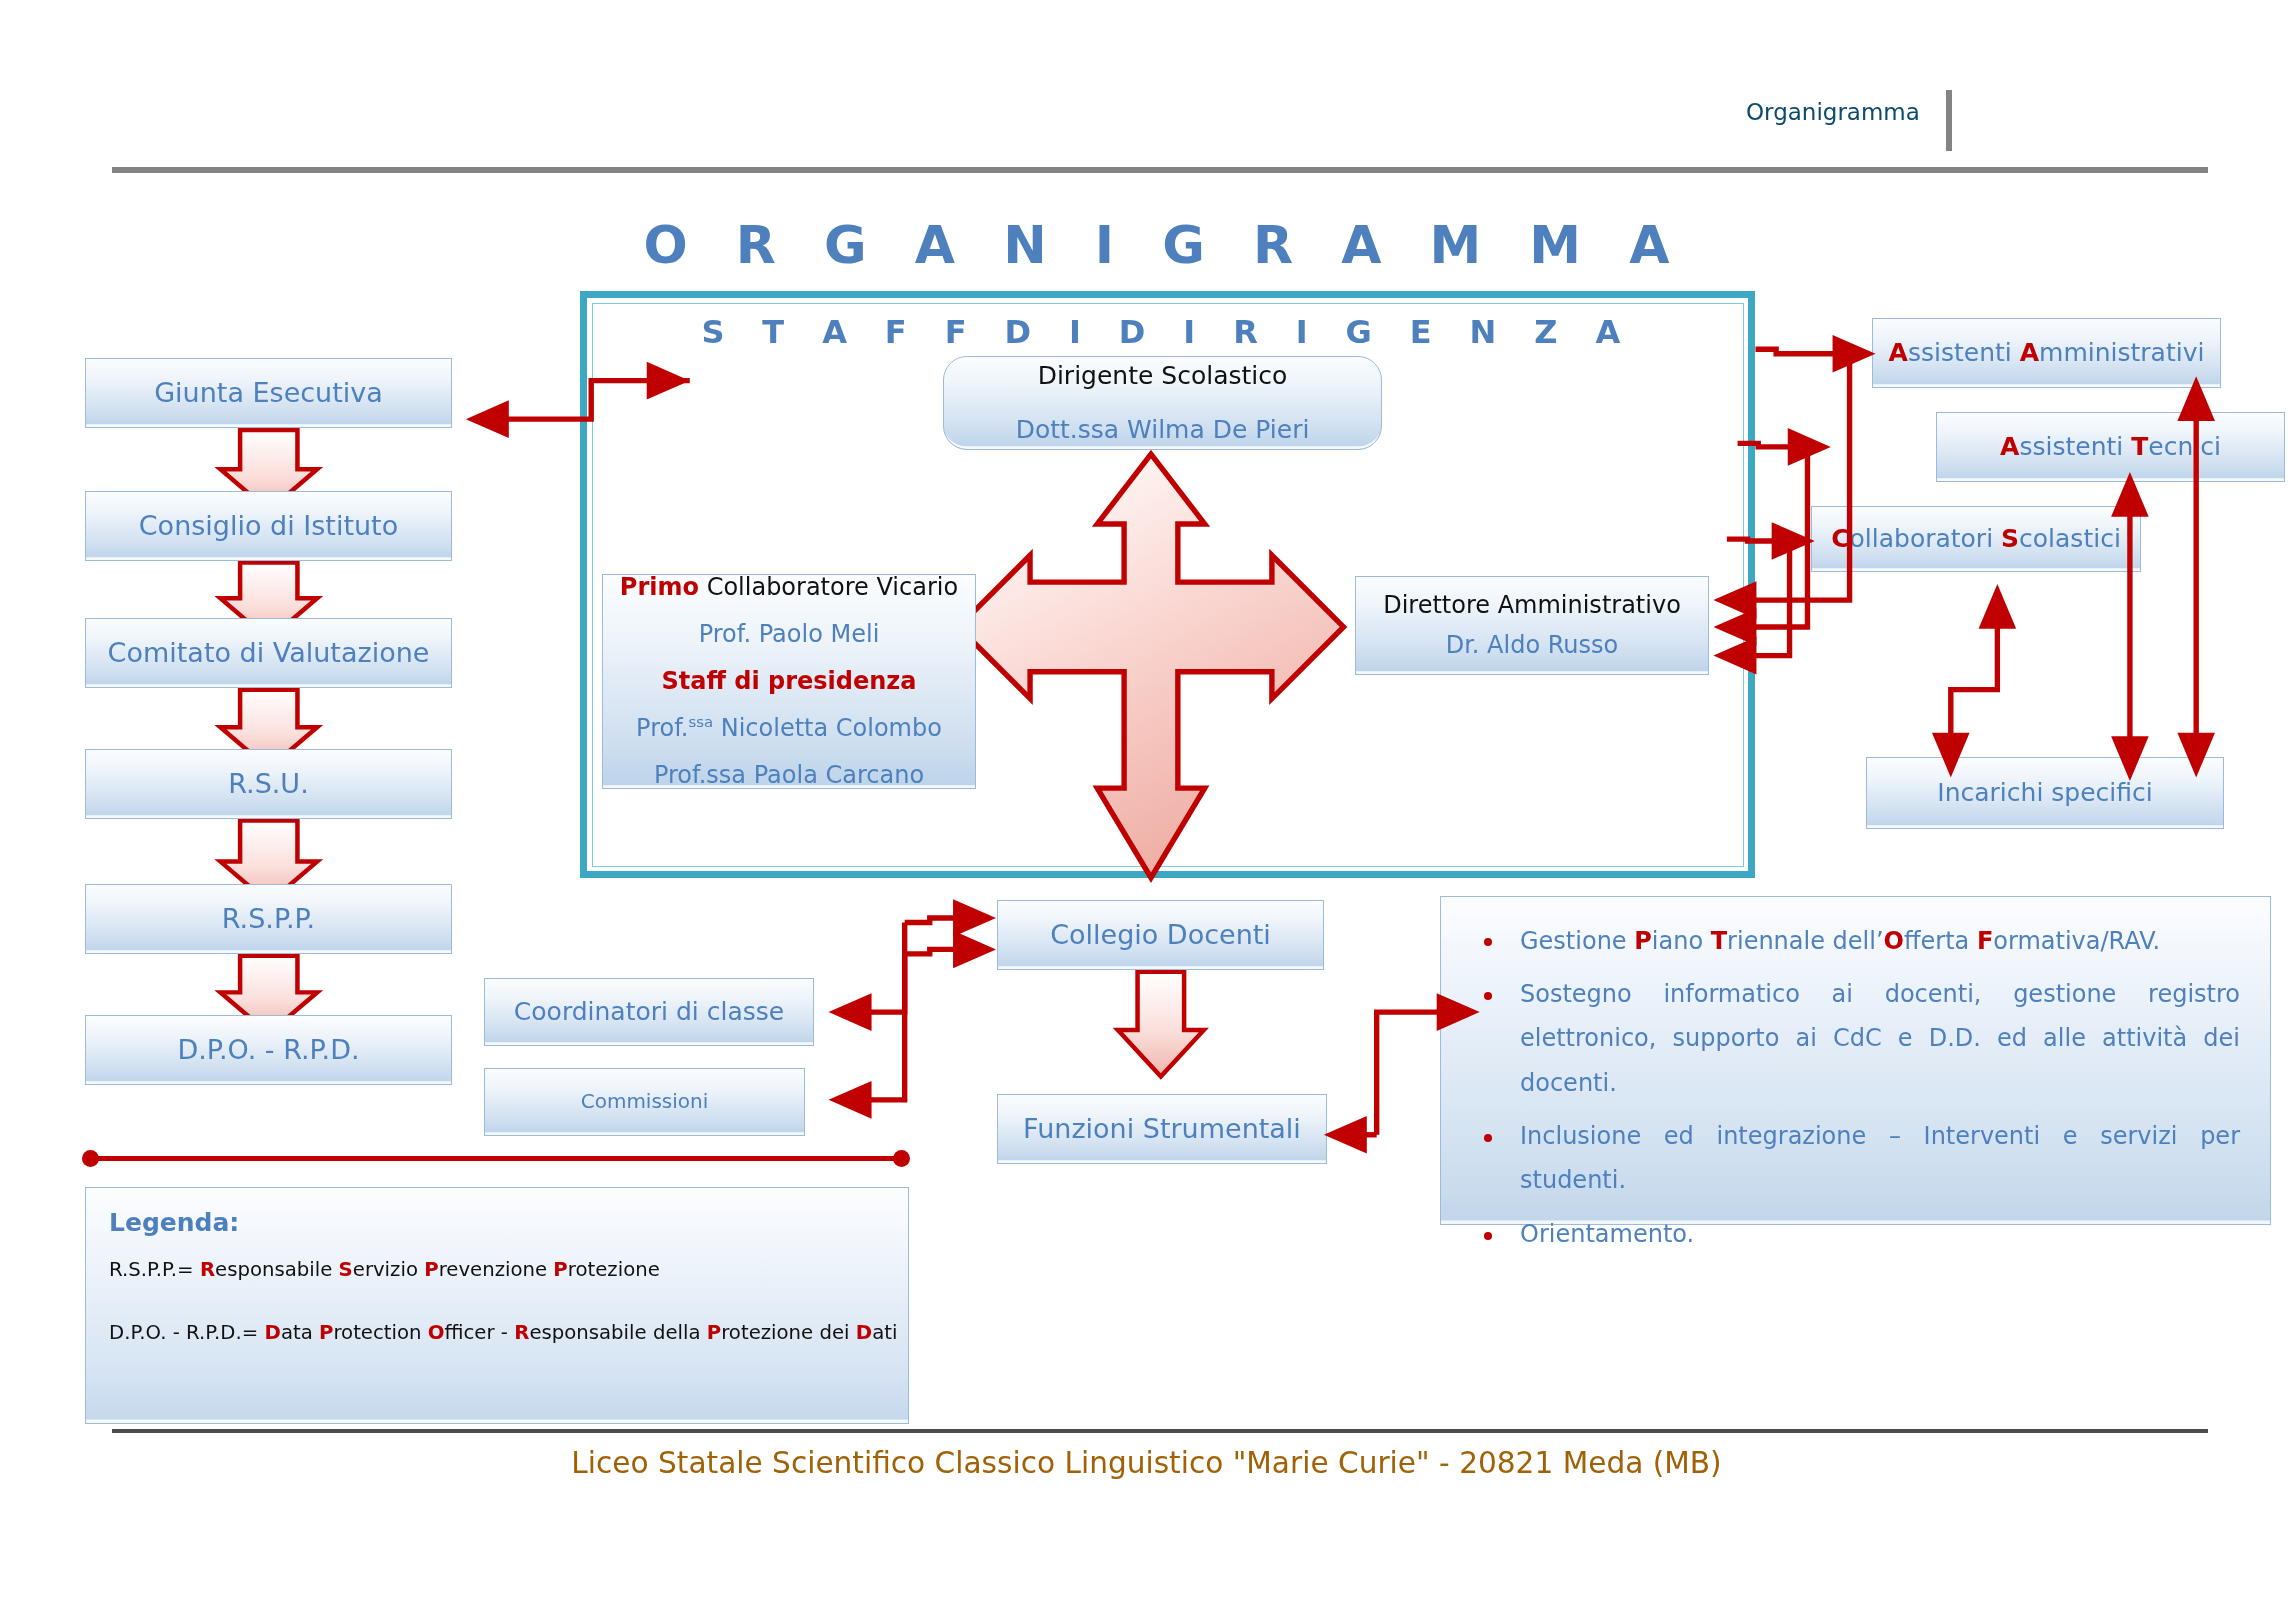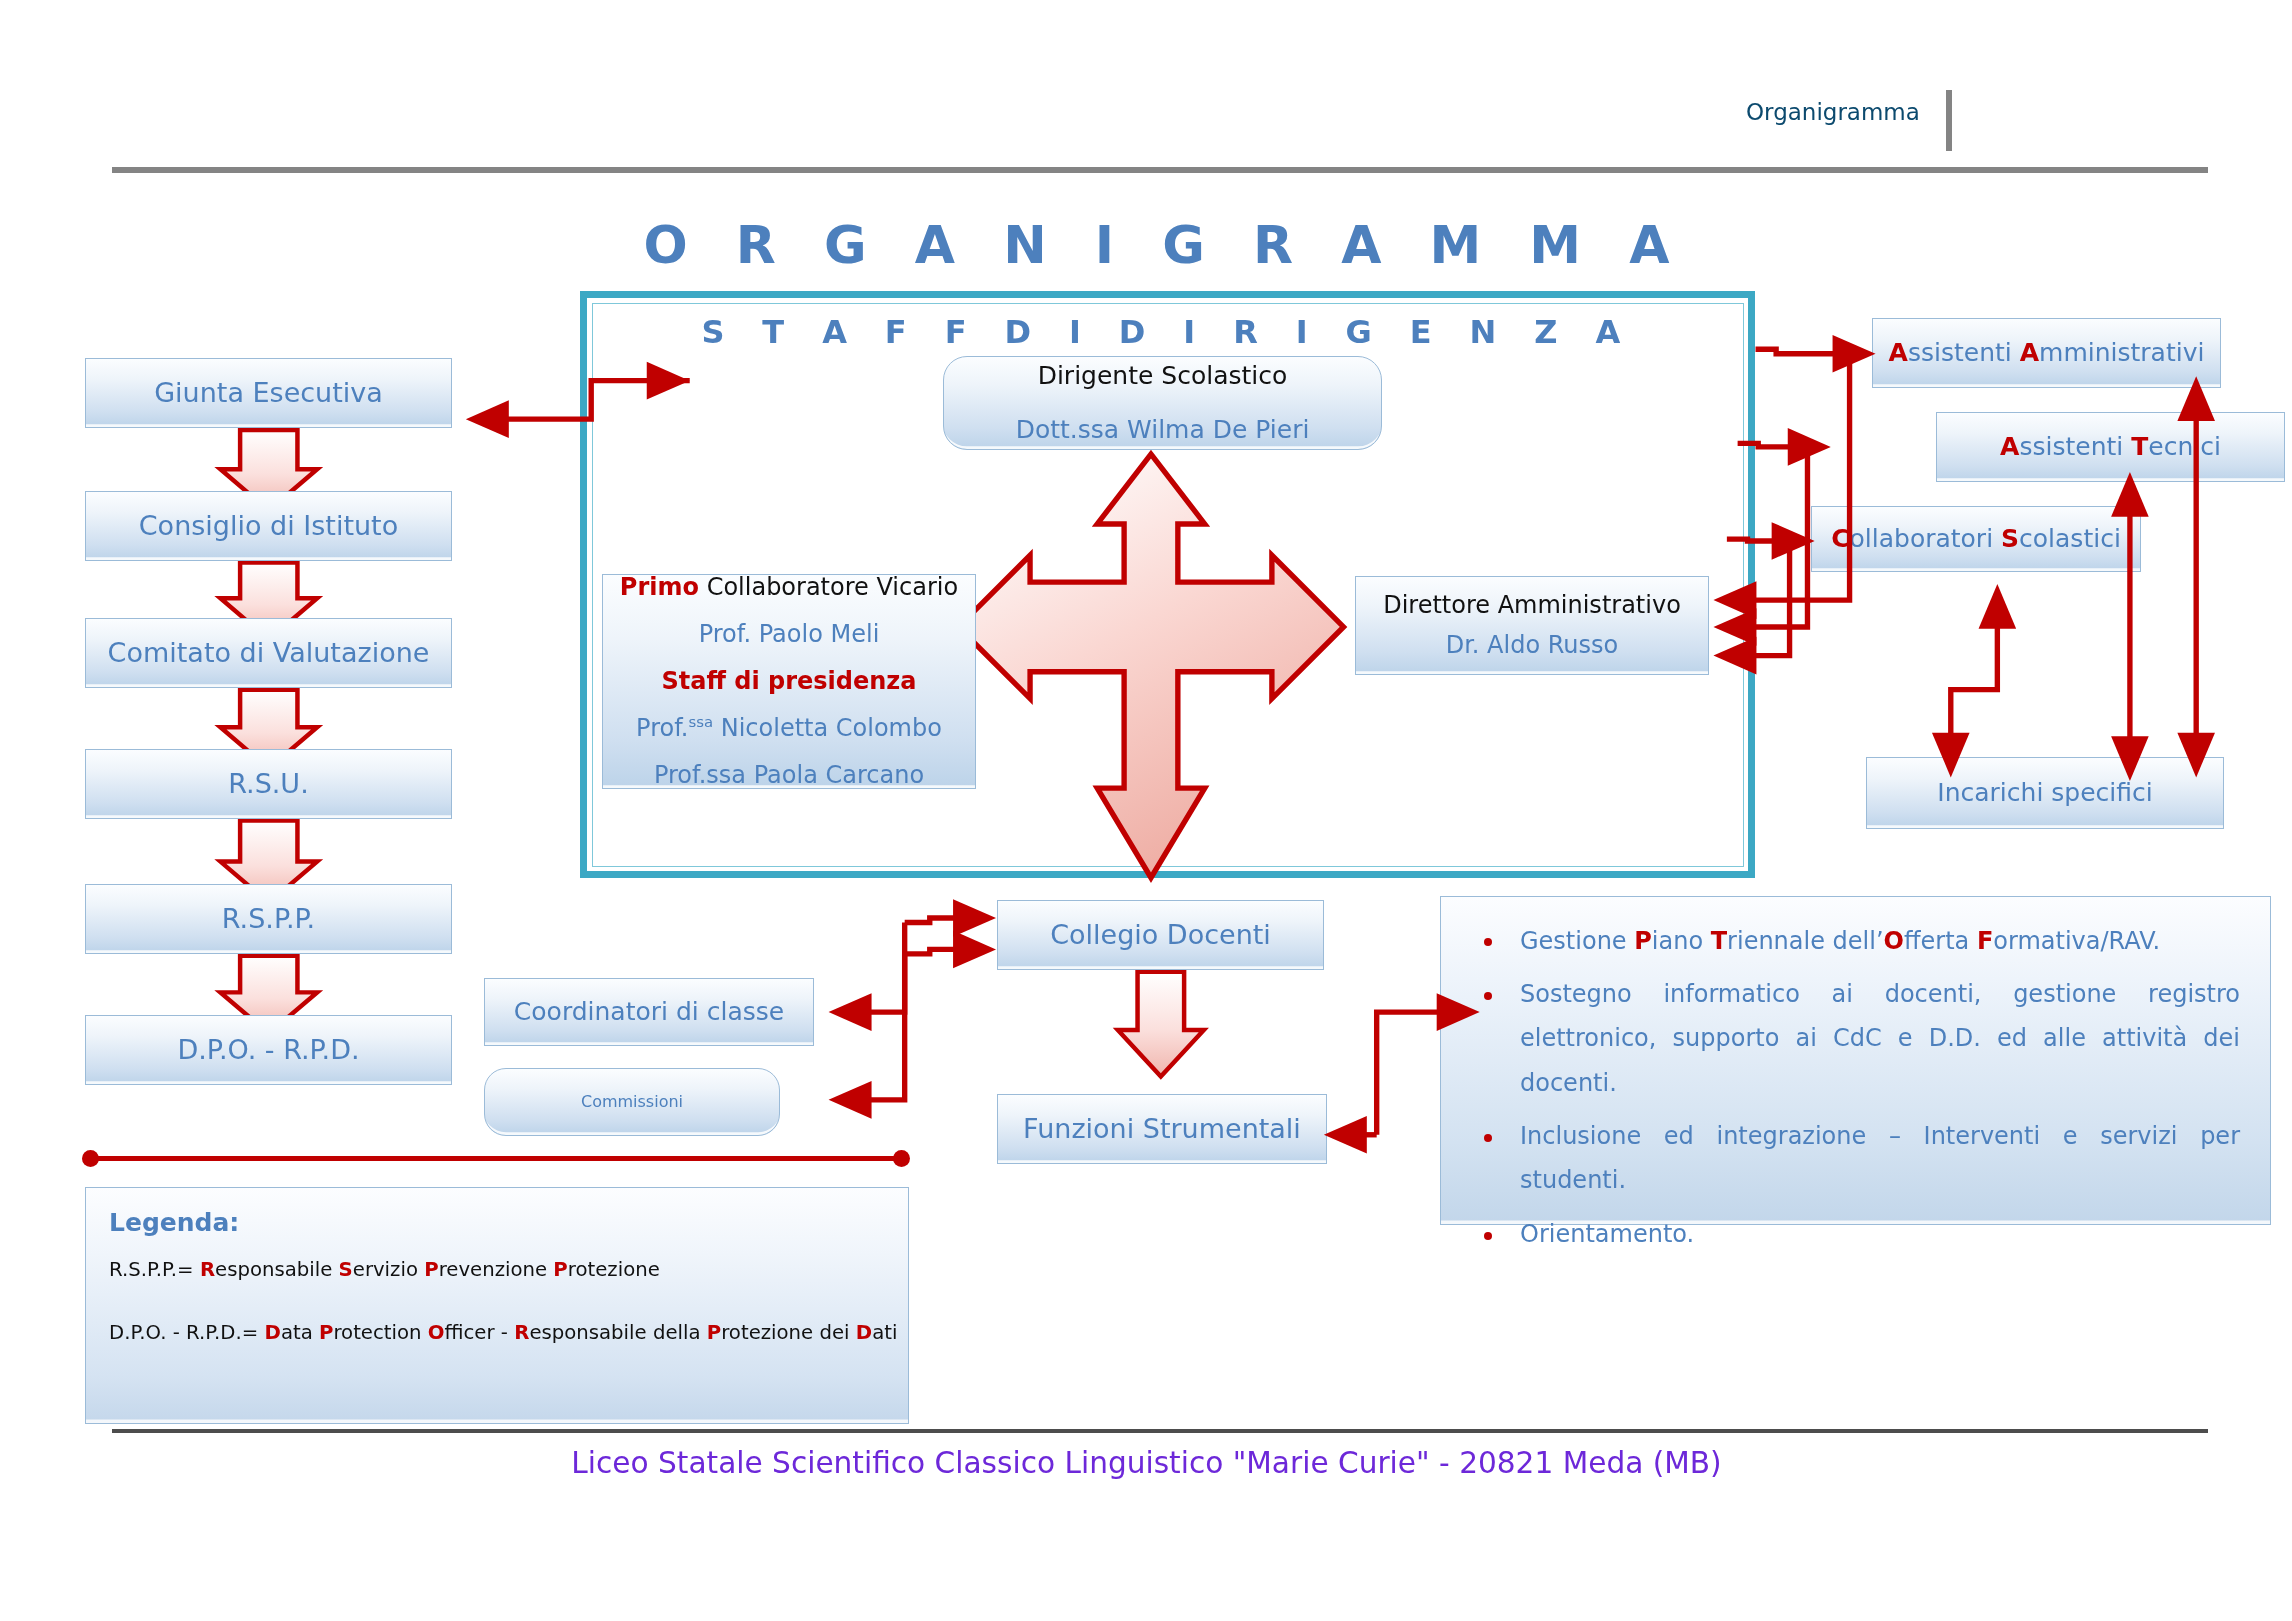--- a/index.html
+++ b/index.html
@@ -25,21 +25,21 @@
     width: 2096px; height: 6.3px; background: #848484;
   }
 
   
   #footer-rule {
     position: absolute; left: 112px; top: 1429px;
     width: 2096px; height: 3.6px; background: #4d4d4d;
   }
   #footer-text {
     position: absolute; left: 0; top: 1446px; width: 2293px;
-    text-align: center; font-size: 29.6px; color: #6d28d9;
+    text-align: center; font-size: 29.6px; color: #a16207;
     font-family: "DejaVu Sans", sans-serif;
   }
 
   
   #main-title {
     position: absolute; left: 573px; top: 215px; width: 1182px;
     text-align: center;
     font-size: 52px; font-weight: bold; letter-spacing: 15px;
     color: #4d80bd; font-family: "DejaVu Sans", sans-serif;
   }
@@ -94,21 +94,21 @@
 
   
   #box-assist-amm   { left: 1872px; top: 318px;  width: 349px; height: 70px; font-size: 25px; }
   #box-assist-tec   { left: 1936px; top: 412px;  width: 349px; height: 70px; font-size: 25px; }
   #box-collab-sco   { left: 1811px; top: 506px;  width: 330px; height: 66px; font-size: 25px; }
   #box-incarichi    { left: 1866px; top: 757px;  width: 358px; height: 72px; font-size: 25px; }
 
   
   #box-collegio     { left: 997px; top: 900px; width: 327px; height: 70px;  font-size: 27px; }
   #box-coordinatori { left: 484px;  top: 978px; width: 330px; height: 68px;  font-size: 25px; }
-  #box-commissioni  { left: 484px;  top: 1068px; width: 296px; height: 68px;  font-size: 16px; border-radius: 22px; }
+  #box-commissioni  { left: 484px;  top: 1068px; width: 321px; height: 68px;  font-size: 20px; }
   #box-funzioni     { left: 997px; top: 1094px; width: 330px; height: 70px;  font-size: 27px; }
 
   
   #panel-bullets {
     position: absolute; left: 1440px; top: 896px; width: 831px; height: 329px;
     border: 1.8px solid #9bbbd8;
     background: linear-gradient(to bottom, #fcfdff 0%, #eef4fb 25%, #d3e2f1 75%, #c2d6ea 100%);
     box-shadow: inset 0 -5.4px 0 -1.8px rgba(255,255,255,0.8);
     padding: 21.5px 30px 12.5px 23px; z-index: 5;
   }

